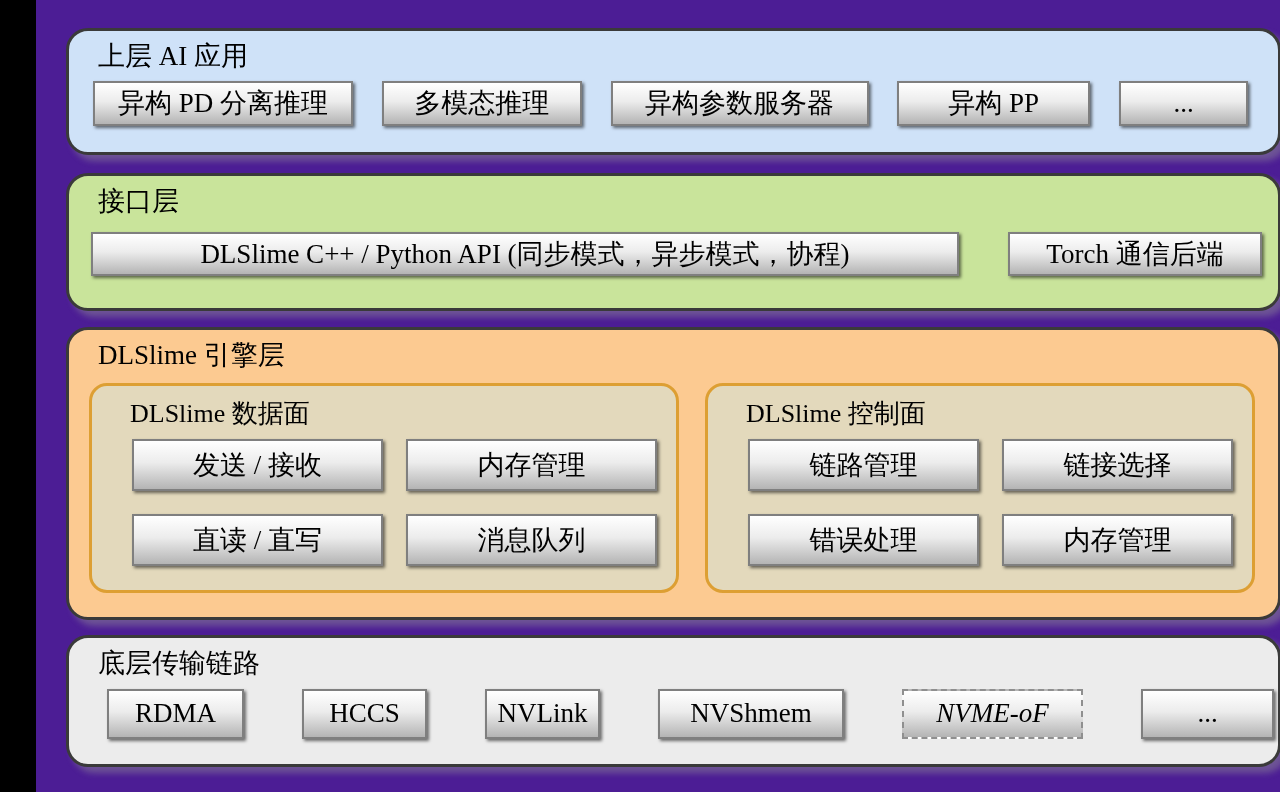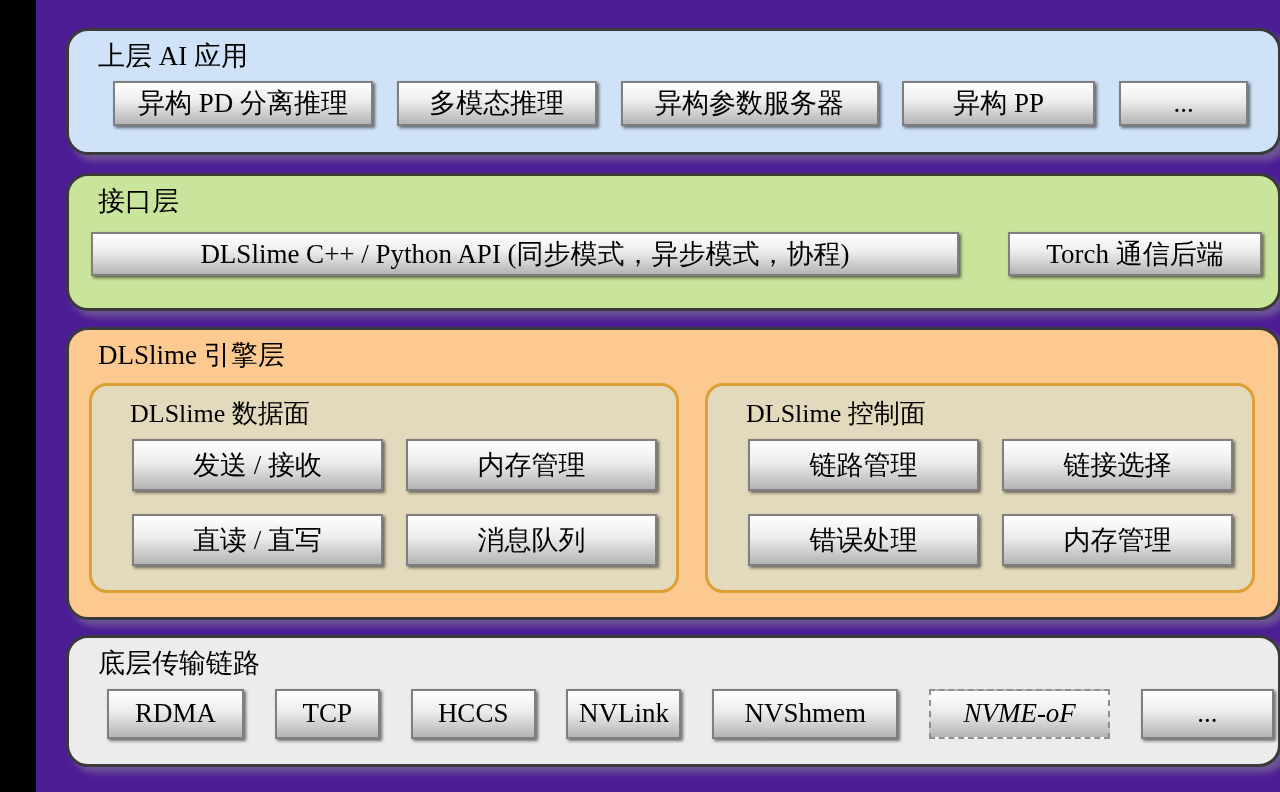--- a/index.html
+++ b/index.html
@@ -48,21 +48,21 @@
   .node.dashed {
     border: 2px dashed #8f8f8f;
     box-shadow: none;
     font-style: italic;
   }
   
   #layer-app { top: 28px; height: 127px; background: #cfe2f8; }
   #layer-app .row {
     display: flex;
     justify-content: space-between;
-    padding: 0 30px 0 44px;
+    padding: 0 30px 0 24px;
     margin-top: 7px;
   }
   #layer-app .node { height: 45px; }
   
   #layer-interface { top: 173px; height: 138px; background: #c9e49b; }
   #layer-interface .layer-title { }
   #layer-interface .row {
     display: flex;
     justify-content: space-between;
     padding: 0 16px 0 22px;
@@ -159,21 +159,20 @@
         </div>
       </div>
 
     </div>
   </section>
 
   <section class="layer" id="layer-transport">
     <div class="layer-title">底层传输链路</div>
     <div class="row">
       <div class="node" style="width:137px">RDMA</div>
-      <div class="node" style="width:105px">TCP</div>
       <div class="node" style="width:125px">HCCS</div>
       <div class="node" style="width:115px">NVLink</div>
       <div class="node" style="width:186px">NVShmem</div>
       <div class="node dashed" style="width:181px">NVME-oF</div>
       <div class="node" style="width:133px">...</div>
     </div>
   </section>
 
 </div>
 

